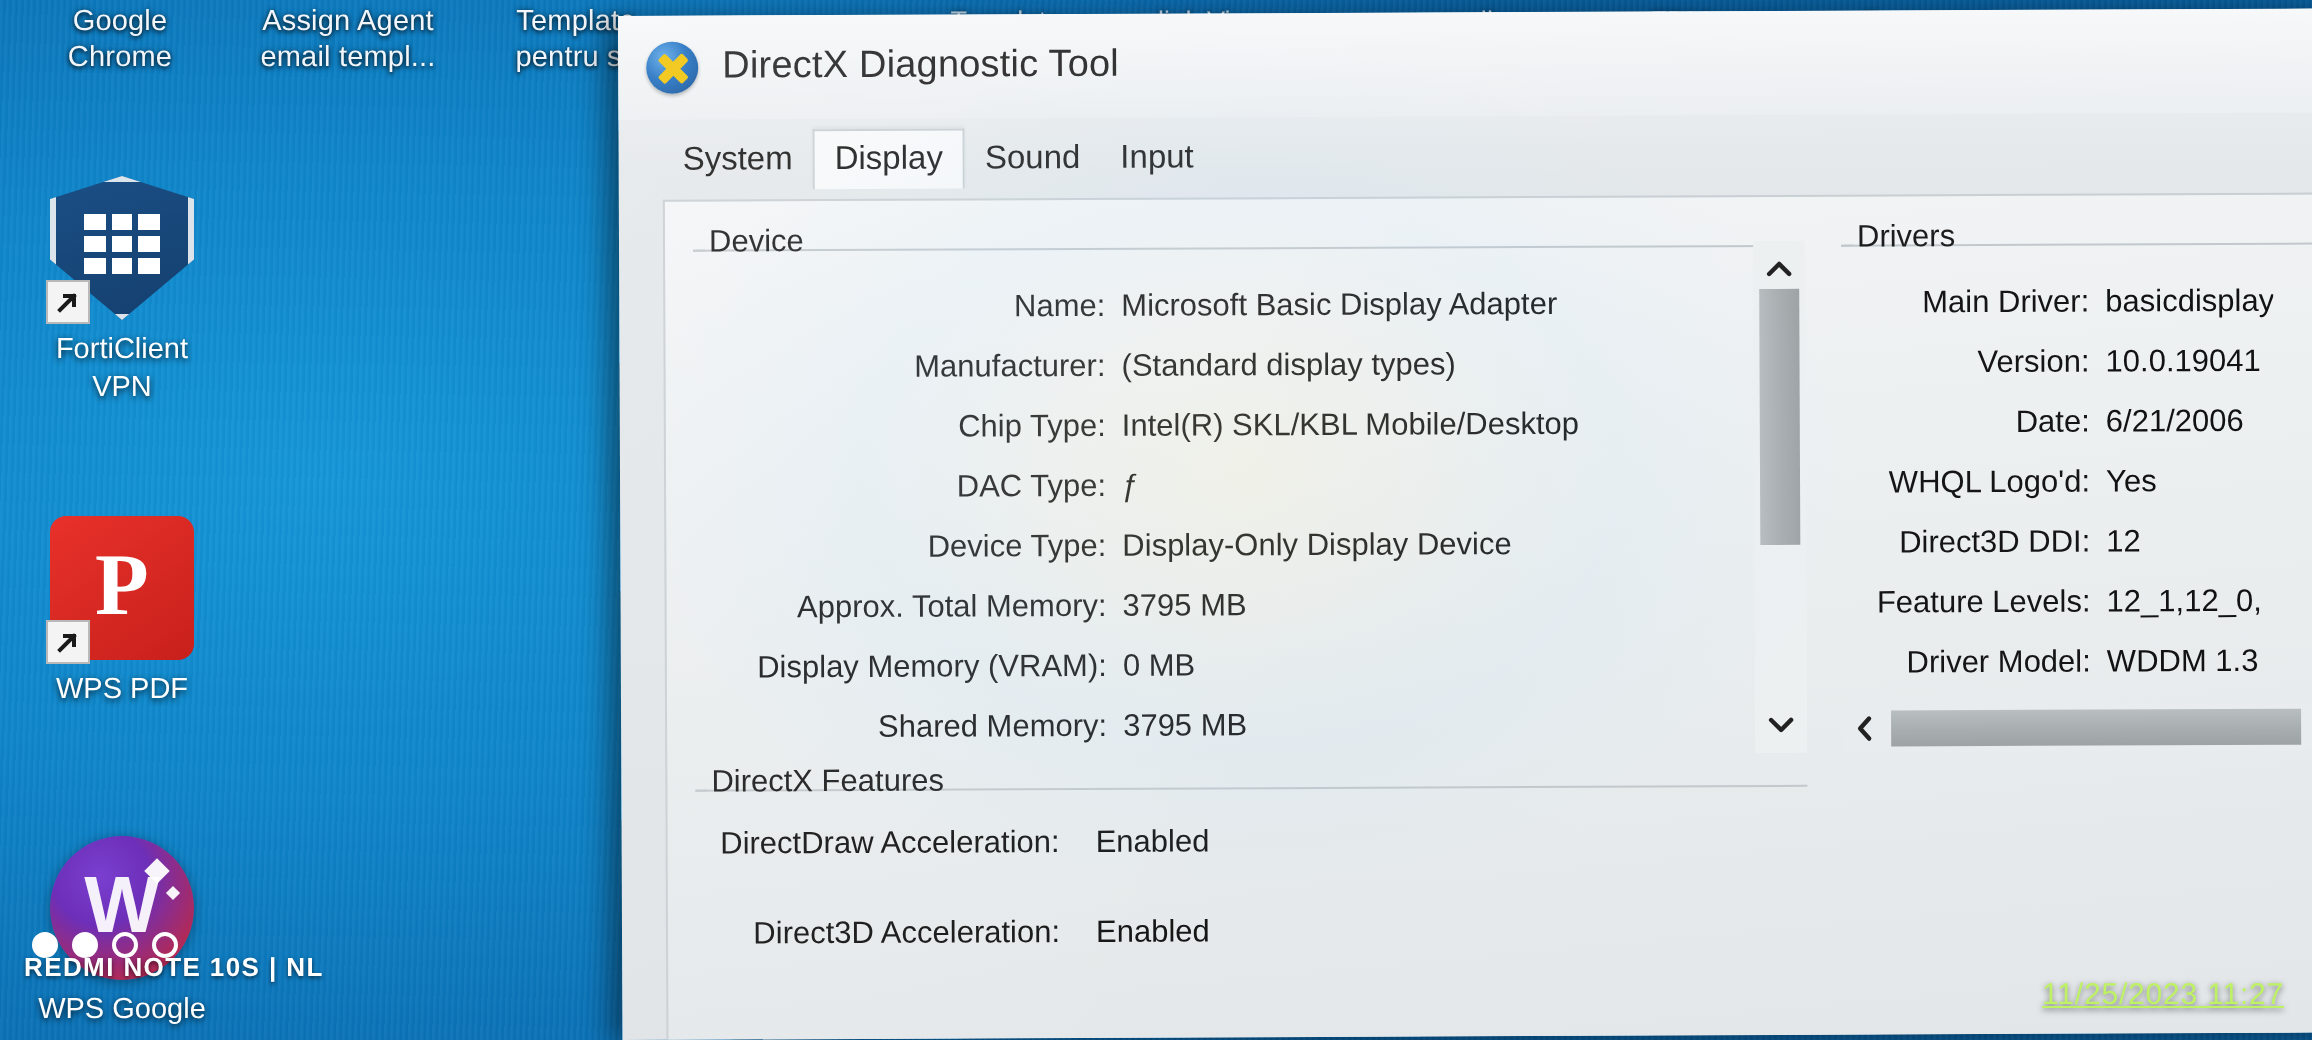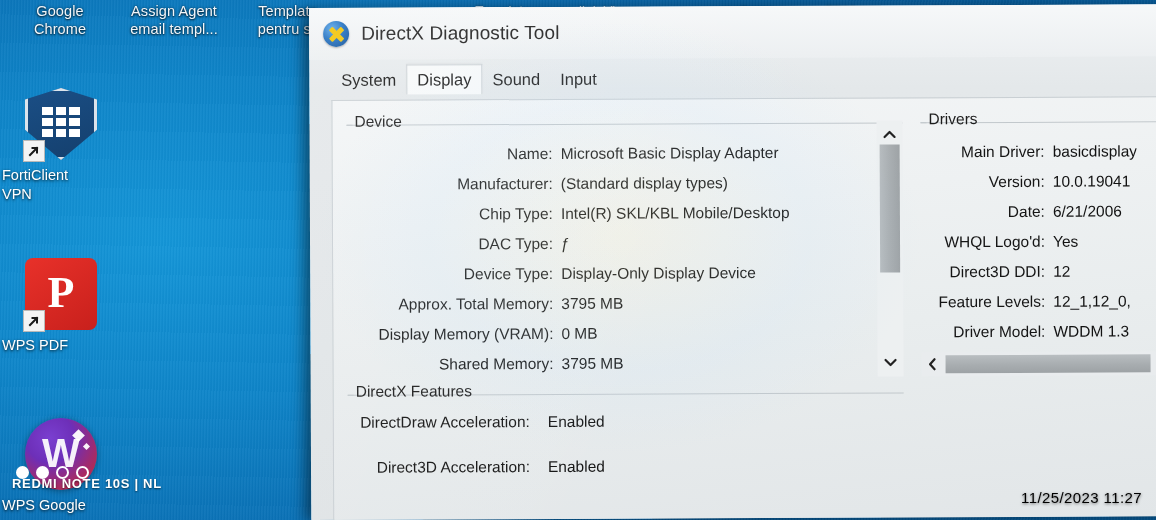--- a/index.html
+++ b/index.html
@@ -60,20 +60,21 @@
   .tsc.dim {
     color: #cfe2f0;
     opacity: 0.92;
     font-size: 13.5px;
   }
 
   
   .dicon {
     position: absolute;
     width: 118px;
+    text-align: center;
     z-index: 3;
   }
   .dicon .glyph {
     width: 72px; height: 72px;
     margin: 0 auto 6px;
     position: relative;
   }
   .dicon .lbl {
     color: #ffffff;
     font-size: 14.5px;
@@ -399,25 +400,26 @@
     position: relative;
     width: 262px;
     height: 256px;
   }
 
   
   .timestamp {
     position: absolute;
     right: 14px;
     bottom: 14px;
-    color: #000000;
+    color: #bef264;
     font-size: 15px;
     letter-spacing: 0.4px;
     text-shadow: 0 1px 3px rgba(0,0,0,0.55);
     z-index: 30;
+    text-decoration: underline;
   }
 </style>
 </head>
 <body>
 
 <div class="desktop">
 
   <div class="top-shortcuts">
     <div class="tsc" style="left:10px;  top:2px;  width:100px;">Google
 Chrome</div>

